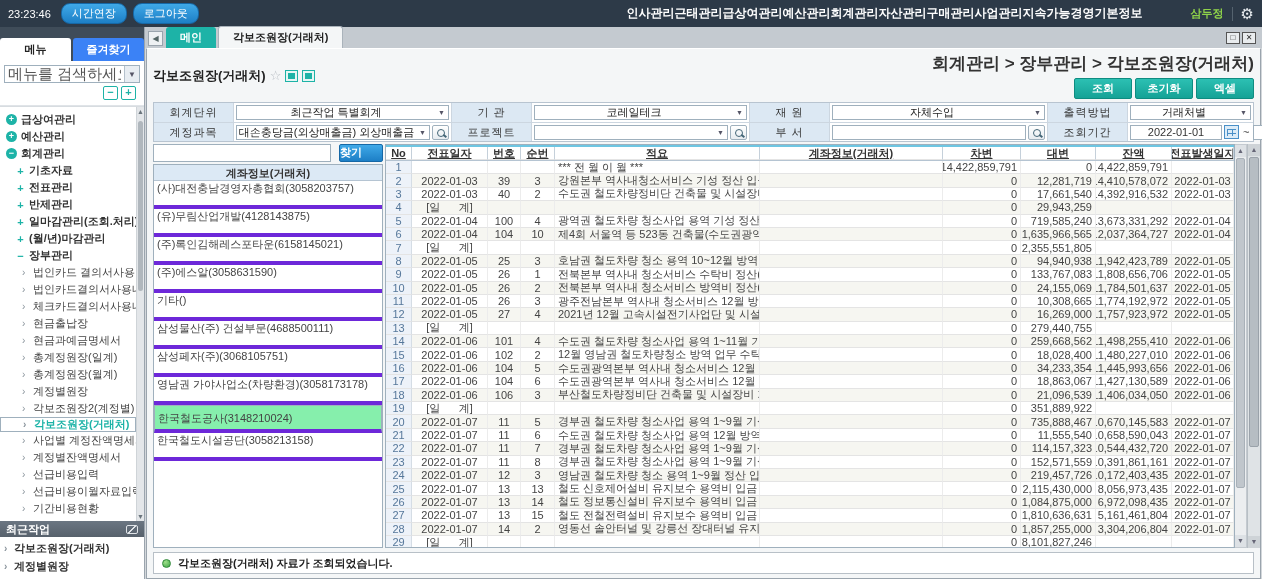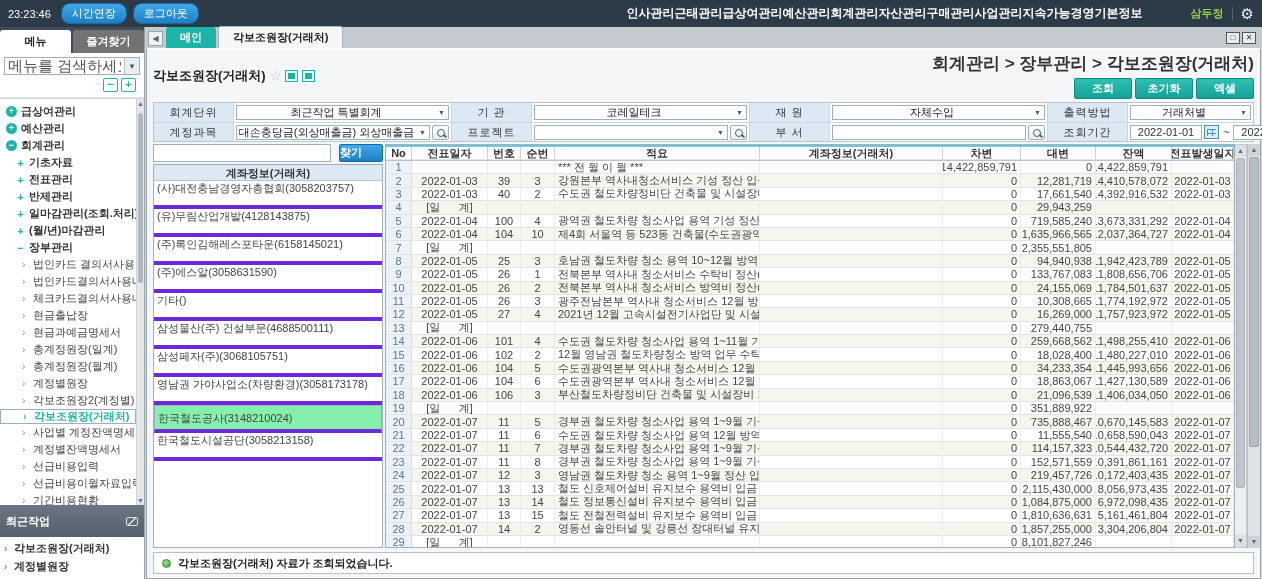--- a/index.html
+++ b/index.html
@@ -17,23 +17,23 @@
   .top-user { color:#8fd24a; font-weight:bold; margin:0 8px; }
   .top-divider { width:1px; height:14px; background:#55636f; margin-right:8px; }
   .gear { color:#e8ecef; font-size:15px; cursor:pointer; }
 
   
   .workspace { flex:1; display:flex; min-height:0; }
 
   
   .sidebar { width:145px; flex:0 0 145px; background:#fff; border-right:1px solid #9aa4ad; display:flex; flex-direction:column; }
   .side-tabs { display:flex; background:#3f4c59; padding-top:3px; }
-  .side-tab { flex:1; text-align:center; padding:4px 0; font-weight:bold; cursor:pointer; }
+  .side-tab { flex:1; text-align:center; padding:4px 0; font-weight:bold; cursor:pointer;margin-top:8px; }
   .side-tab.active { background:#fff; color:#222; border-radius:3px 3px 0 0; }
-  .side-tab.fav { background:#737373; color:#fff; border-radius:3px 3px 0 0; margin-left:2px; }
+  .side-tab.fav { background:#3b82f6; color:#fff; border-radius:3px 3px 0 0; margin-left:2px; }
   .side-search { padding:4px 4px 2px 4px; border-bottom:1px solid #e0e4e8; }
   .combo { display:flex; border:1px solid #9fb0bd; background:#fff; height:18px; }
   .combo input { flex:1; border:0; outline:none; font-size:15px; padding:0 3px; color:#555; min-width:0;
     font-family:"Liberation Sans","DejaVu Sans",sans-serif; }
   .combo .dd { width:15px; background:#e8edf2; border-left:1px solid #b5c1cc; color:#556; font-size:8px;
     display:flex; align-items:center; justify-content:center; cursor:pointer; }
   .pm-row { display:flex; justify-content:flex-end; gap:3px; padding:3px 4px; }
   .pm-btn { width:15px; height:14px; border:1px solid #1db3a7; color:#1db3a7; background:#fff; font-weight:bold;
     font-size:11px; line-height:11px; text-align:center; border-radius:2px; cursor:pointer; }
   .tree-wrap { flex:1; display:flex; min-height:0; border-top:1px solid #d7dce0; }
@@ -44,21 +44,21 @@
     text-align:center; font-weight:bold; }
   .plain { color:#1db3a7; font-weight:bold; font-size:11px; width:9px; text-align:center; }
   .arrow2 { color:#8a949c; font-size:10px; width:7px; }
   .tree-item.lv0 { padding-left:6px; font-weight:bold; }
   .tree-item.lv1 { padding-left:16px; font-weight:bold; }
   .tree-item.lv2 { padding-left:22px; color:#444; }
   .tree-item.sel { color:#1db3a7; font-weight:bold; }
   .tree-sb { width:8px; background:#e3e6e9; border-left:1px solid #cfd4d8; position:relative; }
   .tree-sb .thumb { position:absolute; left:1px; right:1px; top:14px; height:170px; background:#b0b7bd; border-radius:3px; }
   .tree-sb .sb-a { position:absolute; left:0; right:0; text-align:center; font-size:7px; color:#6a747c; cursor:pointer; }
-  .recent-bar { height:32px; background:linear-gradient(#6b7682,#57616c); color:#fff; font-weight:bold;
+  .recent-bar { height:16px; background:linear-gradient(#6b7682,#57616c); color:#fff; font-weight:bold;
     display:flex; align-items:center; padding:0 6px; justify-content:space-between; }
   .eraser { width:12px; height:9px; border:1px solid #dfe3e7; border-radius:2px;
     background:linear-gradient(135deg,transparent 45%,#dfe3e7 45%,#dfe3e7 55%,transparent 55%); cursor:pointer; }
   .recent-item { display:flex; align-items:center; height:18px; padding-left:4px; font-weight:bold; color:#333; cursor:pointer; }
   .recent-item .arrow2 { margin-right:3px; }
 
   
   .main { flex:1; display:flex; flex-direction:column; min-width:0; background:#d3d7db; }
   .tabstrip { height:21px; display:flex; align-items:flex-end; background:#c4cad0; padding:2px 4px 0 3px; }
   .tab-back { width:15px; height:15px; background:#eef1f3; border:1px solid #9aa4ad; color:#566; font-size:8px;
@@ -92,21 +92,21 @@
   .flabel { background:#dce8f3; border-right:1px solid #ccd6e0; display:flex; align-items:center; justify-content:center;
     color:#333; letter-spacing:1px; }
   .ffield { border-right:1px solid #ccd6e0; display:flex; align-items:center; padding:1px 2px; gap:2px; }
   .sel { flex:1; height:15px; border:1px solid #9fb0bd; display:flex; align-items:center; min-width:0; background:#fff; cursor:pointer; }
   .sel .sv { flex:1; text-align:center; white-space:nowrap; overflow:hidden; font-size:11px; color:#222; }
   .sel .da { width:13px; font-size:7px; color:#556; text-align:center; }
   .lookup { width:17px; height:15px; border:1px solid #9fb0bd; background:linear-gradient(#fff,#e7ecf0); border-radius:2px;
     position:relative; cursor:pointer; flex:0 0 17px; }
   .lookup::before { content:""; position:absolute; left:4px; top:3px; width:6px; height:6px; border:1.5px solid #467; border-radius:50%; }
   .lookup::after { content:""; position:absolute; left:10px; top:9px; width:4px; height:1.5px; background:#467; transform:rotate(40deg); }
-  .dtbox { width:72px; height:15px; border:1px solid #9fb0bd; display:flex; align-items:center; justify-content:center; background:#fff; }
+  .dtbox { width:92px; height:15px; border:1px solid #9fb0bd; display:flex; align-items:center; justify-content:center; background:#fff; }
   .cal { width:15px; height:14px; border:1px solid #4a90c8; background:#dcecf8; position:relative; cursor:pointer; flex:0 0 15px; }
   .cal::before { content:""; position:absolute; inset:3px 2px 2px 2px;
     background:linear-gradient(#4a90c8 1px,transparent 1px) 0 0/100% 4px, linear-gradient(90deg,#4a90c8 1px,transparent 1px) 0 0/5px 100%; }
   .tilde { color:#444; padding:0 2px; }
 
   
   .content { flex:1; display:flex; min-height:0; margin:0 0 0 6px; gap:2px; }
   .clients { width:230px; flex:0 0 230px; display:flex; flex-direction:column; }
   .client-find { display:flex; gap:8px; margin-bottom:2px; }
   .client-find input { flex:1; height:18px; border:1px solid #9fb0bd; padding:0 3px; font-size:11px; outline:none;
@@ -116,21 +116,21 @@
   .client-grid { flex:1; background:#fff; border:1px solid #9fb0bd; overflow:hidden; display:flex; flex-direction:column; }
   .client-head { background:#dce9f5; border-bottom:1px solid #b5c4d2; text-align:center; font-weight:bold; height:16px; line-height:16px; }
   .client-item { height:28px; line-height:14px; border-bottom:4px solid #6d28d9; padding:0 3px; white-space:nowrap;
     overflow:hidden; cursor:pointer; color:#444; }
   .client-item.sel { background:#86efac; }
 
   
   .gridwrap { flex:1; display:flex; min-width:0; }
   .grid { flex:1; background:#fff; border:1px solid #9fb0bd; display:flex; flex-direction:column; overflow:hidden; }
   .g-row { display:grid; grid-template-columns:26px 76px 33px 34px 1fr 183px 78px 75px 76px 62px; flex:0 0 auto; }
-  .g-head { background:#e9eff5; border-top:2px solid #6ec6e2; border-bottom:1px solid #b5c4d2; height:16px; }
+  .g-head { background:#e9eff5; border-top:2px solid #6ec6e2; border-bottom:1px solid #b5c4d2; height:16px;text-decoration:underline; }
   .g-head .g-c { display:flex; align-items:center; justify-content:center; font-weight:bold; color:#333;
     border-right:1px solid #c5d0da; overflow:hidden; white-space:nowrap; }
   .g-body { flex:1; overflow:hidden; }
   .g-r { height:13.4px; cursor:pointer; }
   .g-r:nth-child(even) .g-c { background:#f6f6f1; }
   .g-c { border-right:1px solid #ececec; border-bottom:1px solid #e4e4e4; display:flex; align-items:center;
     padding:0 3px; white-space:nowrap; overflow:hidden; font-size:11px; color:#444; background:#fff; }
   .g-c.no { background:#edf2f9 !important; color:#55779a; justify-content:center; border-right:1px solid #d5dde5; }
   .g-c.ctr { justify-content:center; }
   .g-c.num { justify-content:flex-end; }

